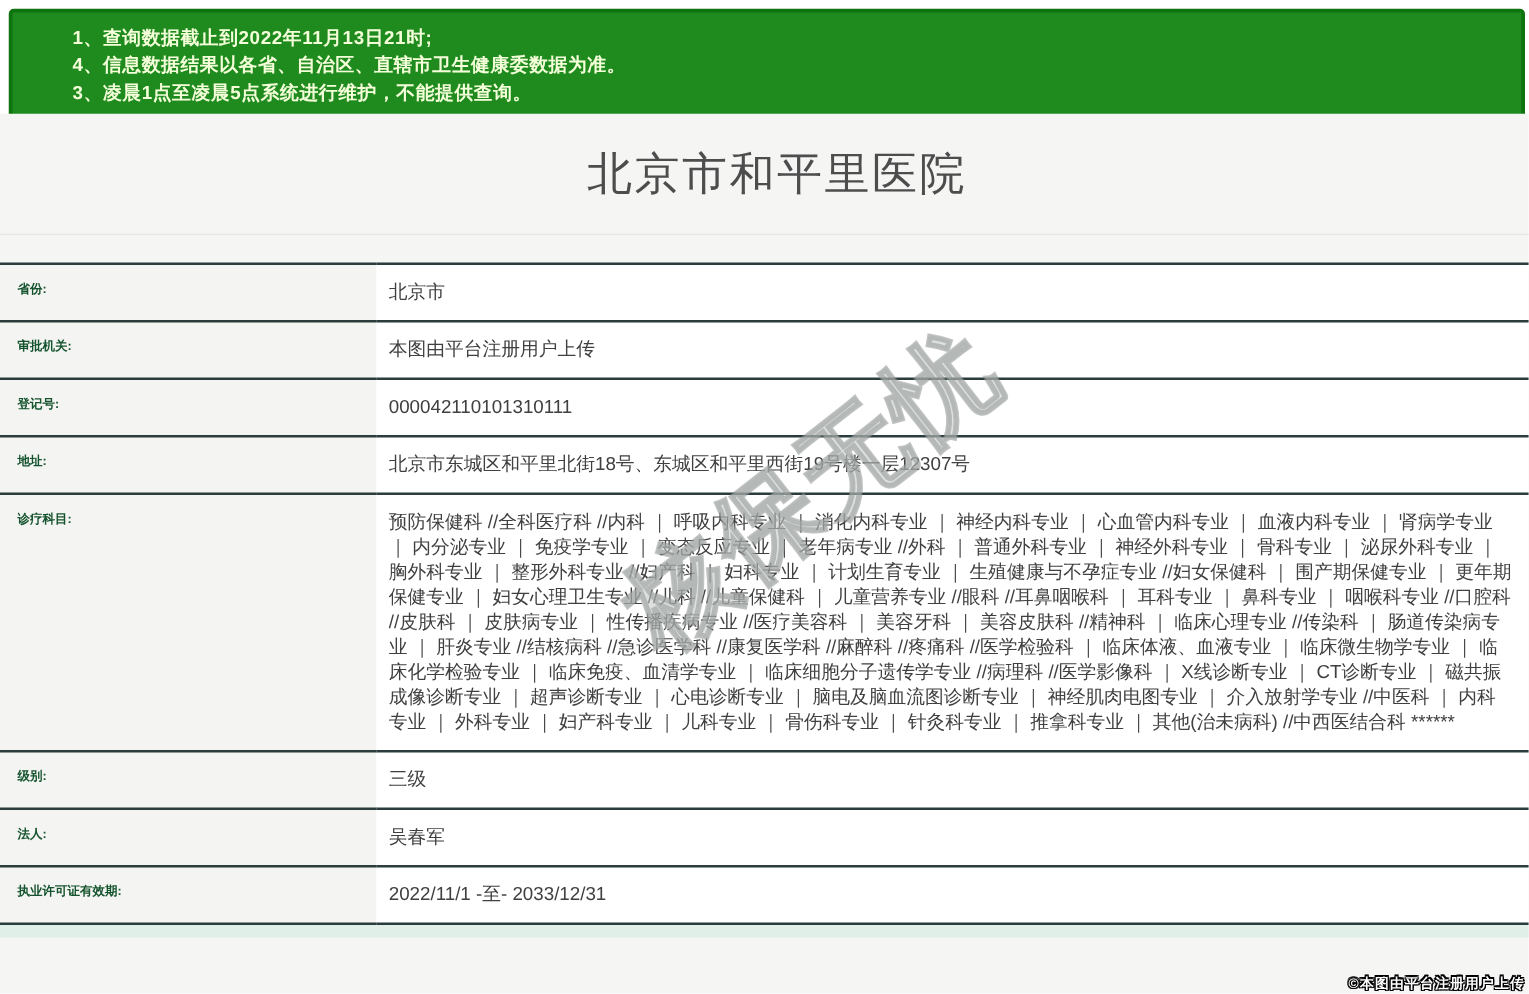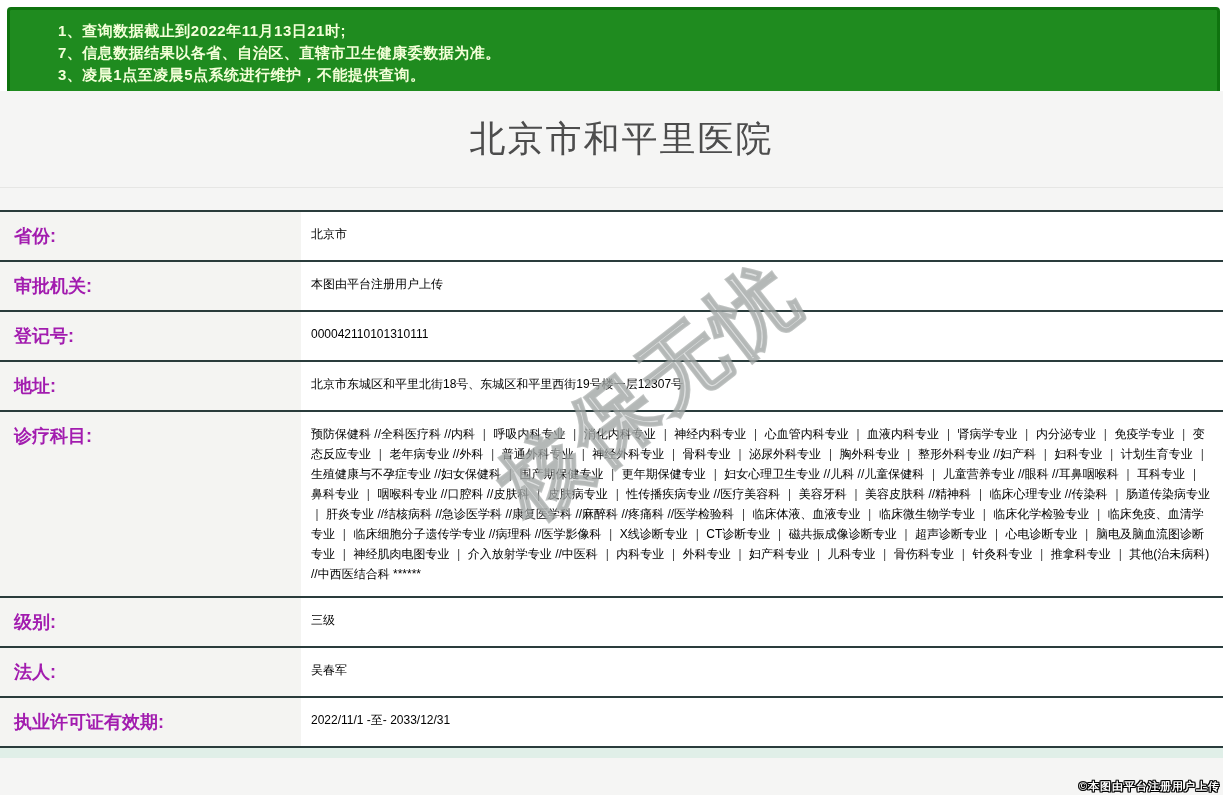--- a/index.html
+++ b/index.html
@@ -51,30 +51,30 @@
     width: 100%;
     border-collapse: collapse;
     border-top: 2px solid #2a3c3c;
   }
   table.details tr { border-bottom: 2px solid #2a3c3c; }
   td.cell-label {
     width: 301px;
     background: #f4f4f2;
     vertical-align: top;
     padding: 12px 14px;
-    font-size: 18px;
+    font-size: 10px;
     font-weight: bold;
-    color: #a21caf;
+    color: #14532d;
   }
   td.cell-value {
     background: #ffffff;
     vertical-align: top;
     padding: 12px 12px 12px 10px;
-    font-size: 12px;
-    color: #000000;
+    font-size: 15px;
+    color: #404040;
     line-height: 20px;
   }
   .bottom-strip {
     width: 100%; height: 10px;
     background: #e0efe8;
   }
 
   
   .watermark {
     position: absolute;
@@ -110,21 +110,21 @@
   }
 </style>
 </head>
 <body>
 
 <div class="page">
 
   <div class="notice-banner">
 
   <div class="notice-line">1、查询数据截止到2022年11月13日21时;</div>
-      <div class="notice-line">7、信息数据结果以各省、自治区、直辖市卫生健康委数据为准。</div>
+      <div class="notice-line">4、信息数据结果以各省、自治区、直辖市卫生健康委数据为准。</div>
       <div class="notice-line">3、凌晨1点至凌晨5点系统进行维护，不能提供查询。</div>
     </div>
 
   <div class="content">
     <div class="title-wrap">
       <div class="hospital-title">北京市和平里医院</div>
     </div>
     <div class="gap"></div>
 
     <table class="details">

